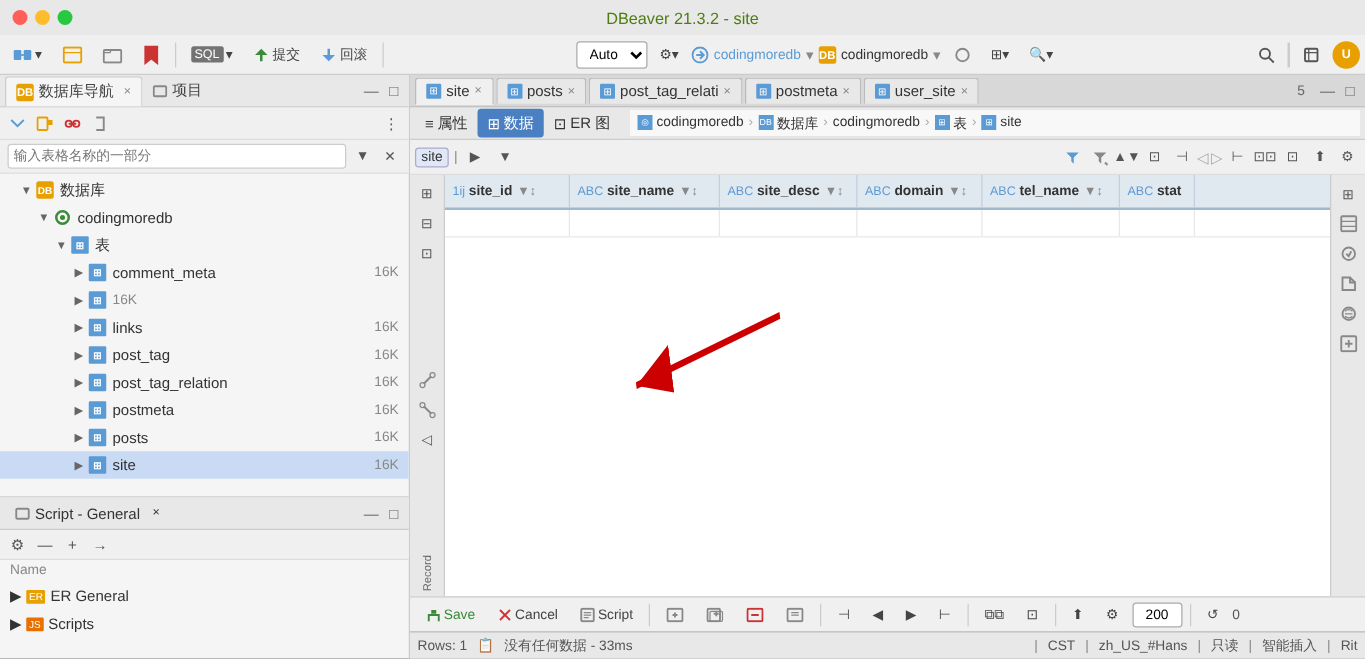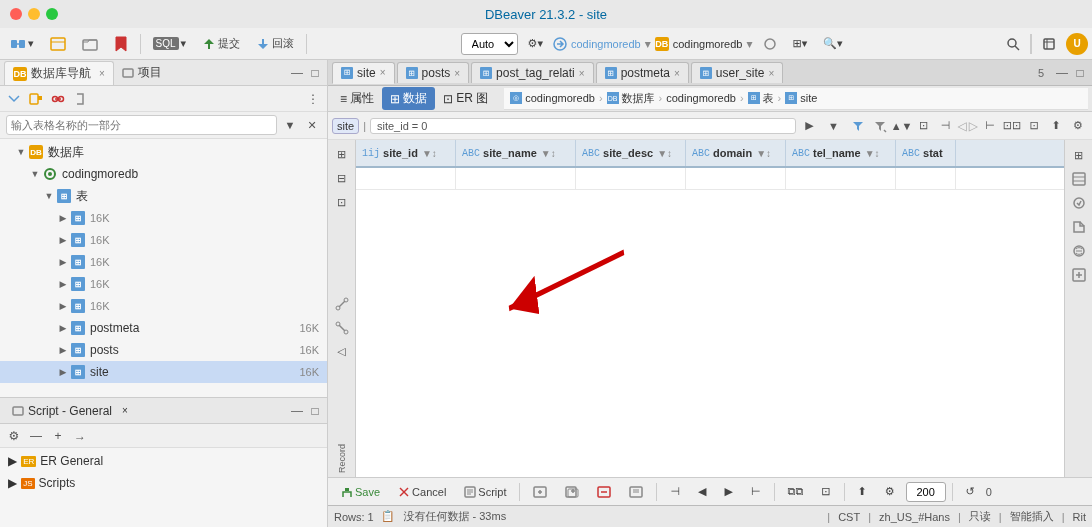--- a/index.html
+++ b/index.html
@@ -32,21 +32,21 @@
     .traffic-light {
       width: 12px;
       height: 12px;
       border-radius: 50%;
     }
     .tl-red { background: #ff5f57; }
     .tl-yellow { background: #ffbd2e; }
     .tl-green { background: #28c840; }
     .title-bar-text {
       font-size: 13px;
-      color: #0369a1;
+      color: #4d7c0f;
       font-weight: 500;
     }
 
     
     .toolbar {
       background: #f0f0f0;
       border-bottom: 1px solid #ccc;
       height: 32px;
       display: flex;
       align-items: center;
@@ -559,21 +559,20 @@
       font-weight: 600;
       color: #333;
       white-space: nowrap;
       overflow: hidden;
     }
     .grid-col .col-type {
       color: #5b9bd5;
       font-size: 10px;
       margin-right: 3px;
       font-weight: normal;
-      font-family: Liberation Mono, monospace;
     }
     .grid-col .col-filter {
       margin-left: 4px;
       color: #888;
       font-size: 10px;
       cursor: pointer;
     }
     .col-site_id { width: 100px; }
     .col-site_name { width: 120px; }
     .col-site_desc { width: 110px; }
@@ -868,48 +867,52 @@
           <div class="icon-table">⊞</div>
         </span>
         <span class="tree-label">表</span>
       </div>
 
       <div class="tree-item indent-4">
         <span class="tree-toggle">▶</span>
         <span class="tree-icon">
             <div class="icon-table">⊞</div>
           </span>
+        <span class="tree-label">comment_meta</span>
         <span class="tree-size">16K</span>
       </div>
       <div class="tree-item indent-4">
         <span class="tree-toggle">▶</span>
         <span class="tree-icon">
             <div class="icon-table">⊞</div>
           </span>
         <span class="tree-size">16K</span>
       </div>
       <div class="tree-item indent-4">
         <span class="tree-toggle">▶</span>
         <span class="tree-icon">
             <div class="icon-table">⊞</div>
           </span>
+        <span class="tree-label">links</span>
         <span class="tree-size">16K</span>
       </div>
       <div class="tree-item indent-4">
         <span class="tree-toggle">▶</span>
         <span class="tree-icon">
             <div class="icon-table">⊞</div>
           </span>
+        <span class="tree-label">post_tag</span>
         <span class="tree-size">16K</span>
       </div>
       <div class="tree-item indent-4">
         <span class="tree-toggle">▶</span>
         <span class="tree-icon">
             <div class="icon-table">⊞</div>
           </span>
+        <span class="tree-label">post_tag_relation</span>
         <span class="tree-size">16K</span>
       </div>
       <div class="tree-item indent-4">
         <span class="tree-toggle">▶</span>
         <span class="tree-icon">
             <div class="icon-table">⊞</div>
           </span>
         <span class="tree-label">postmeta</span>
         <span class="tree-size">16K</span>
       </div>
@@ -944,20 +947,21 @@
           <button class="panel-ctrl-btn">—</button>
           <button class="panel-ctrl-btn">□</button>
         </div>
       </div>
       <div class="project-toolbar">
         <button class="nav-btn">⚙</button>
         <button class="nav-btn">—</button>
         <button class="nav-btn">+</button>
         <button class="nav-btn">→</button>
       </div>
+      <div class="name-label">Name</div>
       <div class="project-tree">
         <div class="project-tree-item">
           <span style="margin-right:4px;">▶</span>
           <span style="margin-right:4px;background:#e8a000;color:white;font-size:8px;padding:1px 2px;border-radius:1px;">ER</span>
           <span>ER General</span>
         </div>
         <div class="project-tree-item">
           <span style="margin-right:4px;">▶</span>
           <span style="margin-right:4px;background:#e87000;color:white;font-size:8px;padding:1px 2px;border-radius:1px;">JS</span>
           <span>Scripts</span>
@@ -1039,21 +1043,20 @@
           <div class="bc-icon">⊞</div>
           <span>site</span>
         </div>
       </div>
     </div>
 
     <div class="filter-bar">
       <div class="filter-left">
         <span class="filter-tag">site</span>
         <span style="color:#888;font-size:11px;">|</span>
-        <span class="filter-expr">site_id = 0</span>
         <button class="filter-btn2">▶</button>
         <button class="filter-btn2">▼</button>
       </div>
       <div class="filter-actions">
         <button class="filter-btn2">
           <svg width="14" height="14" viewBox="0 0 14 14">
               <path d="M2 3 L12 3 L8 7 L8 12 L6 10 L6 7 Z" fill="#5b9bd5"></path>
             </svg>
         </button>
         <button class="filter-btn2">

